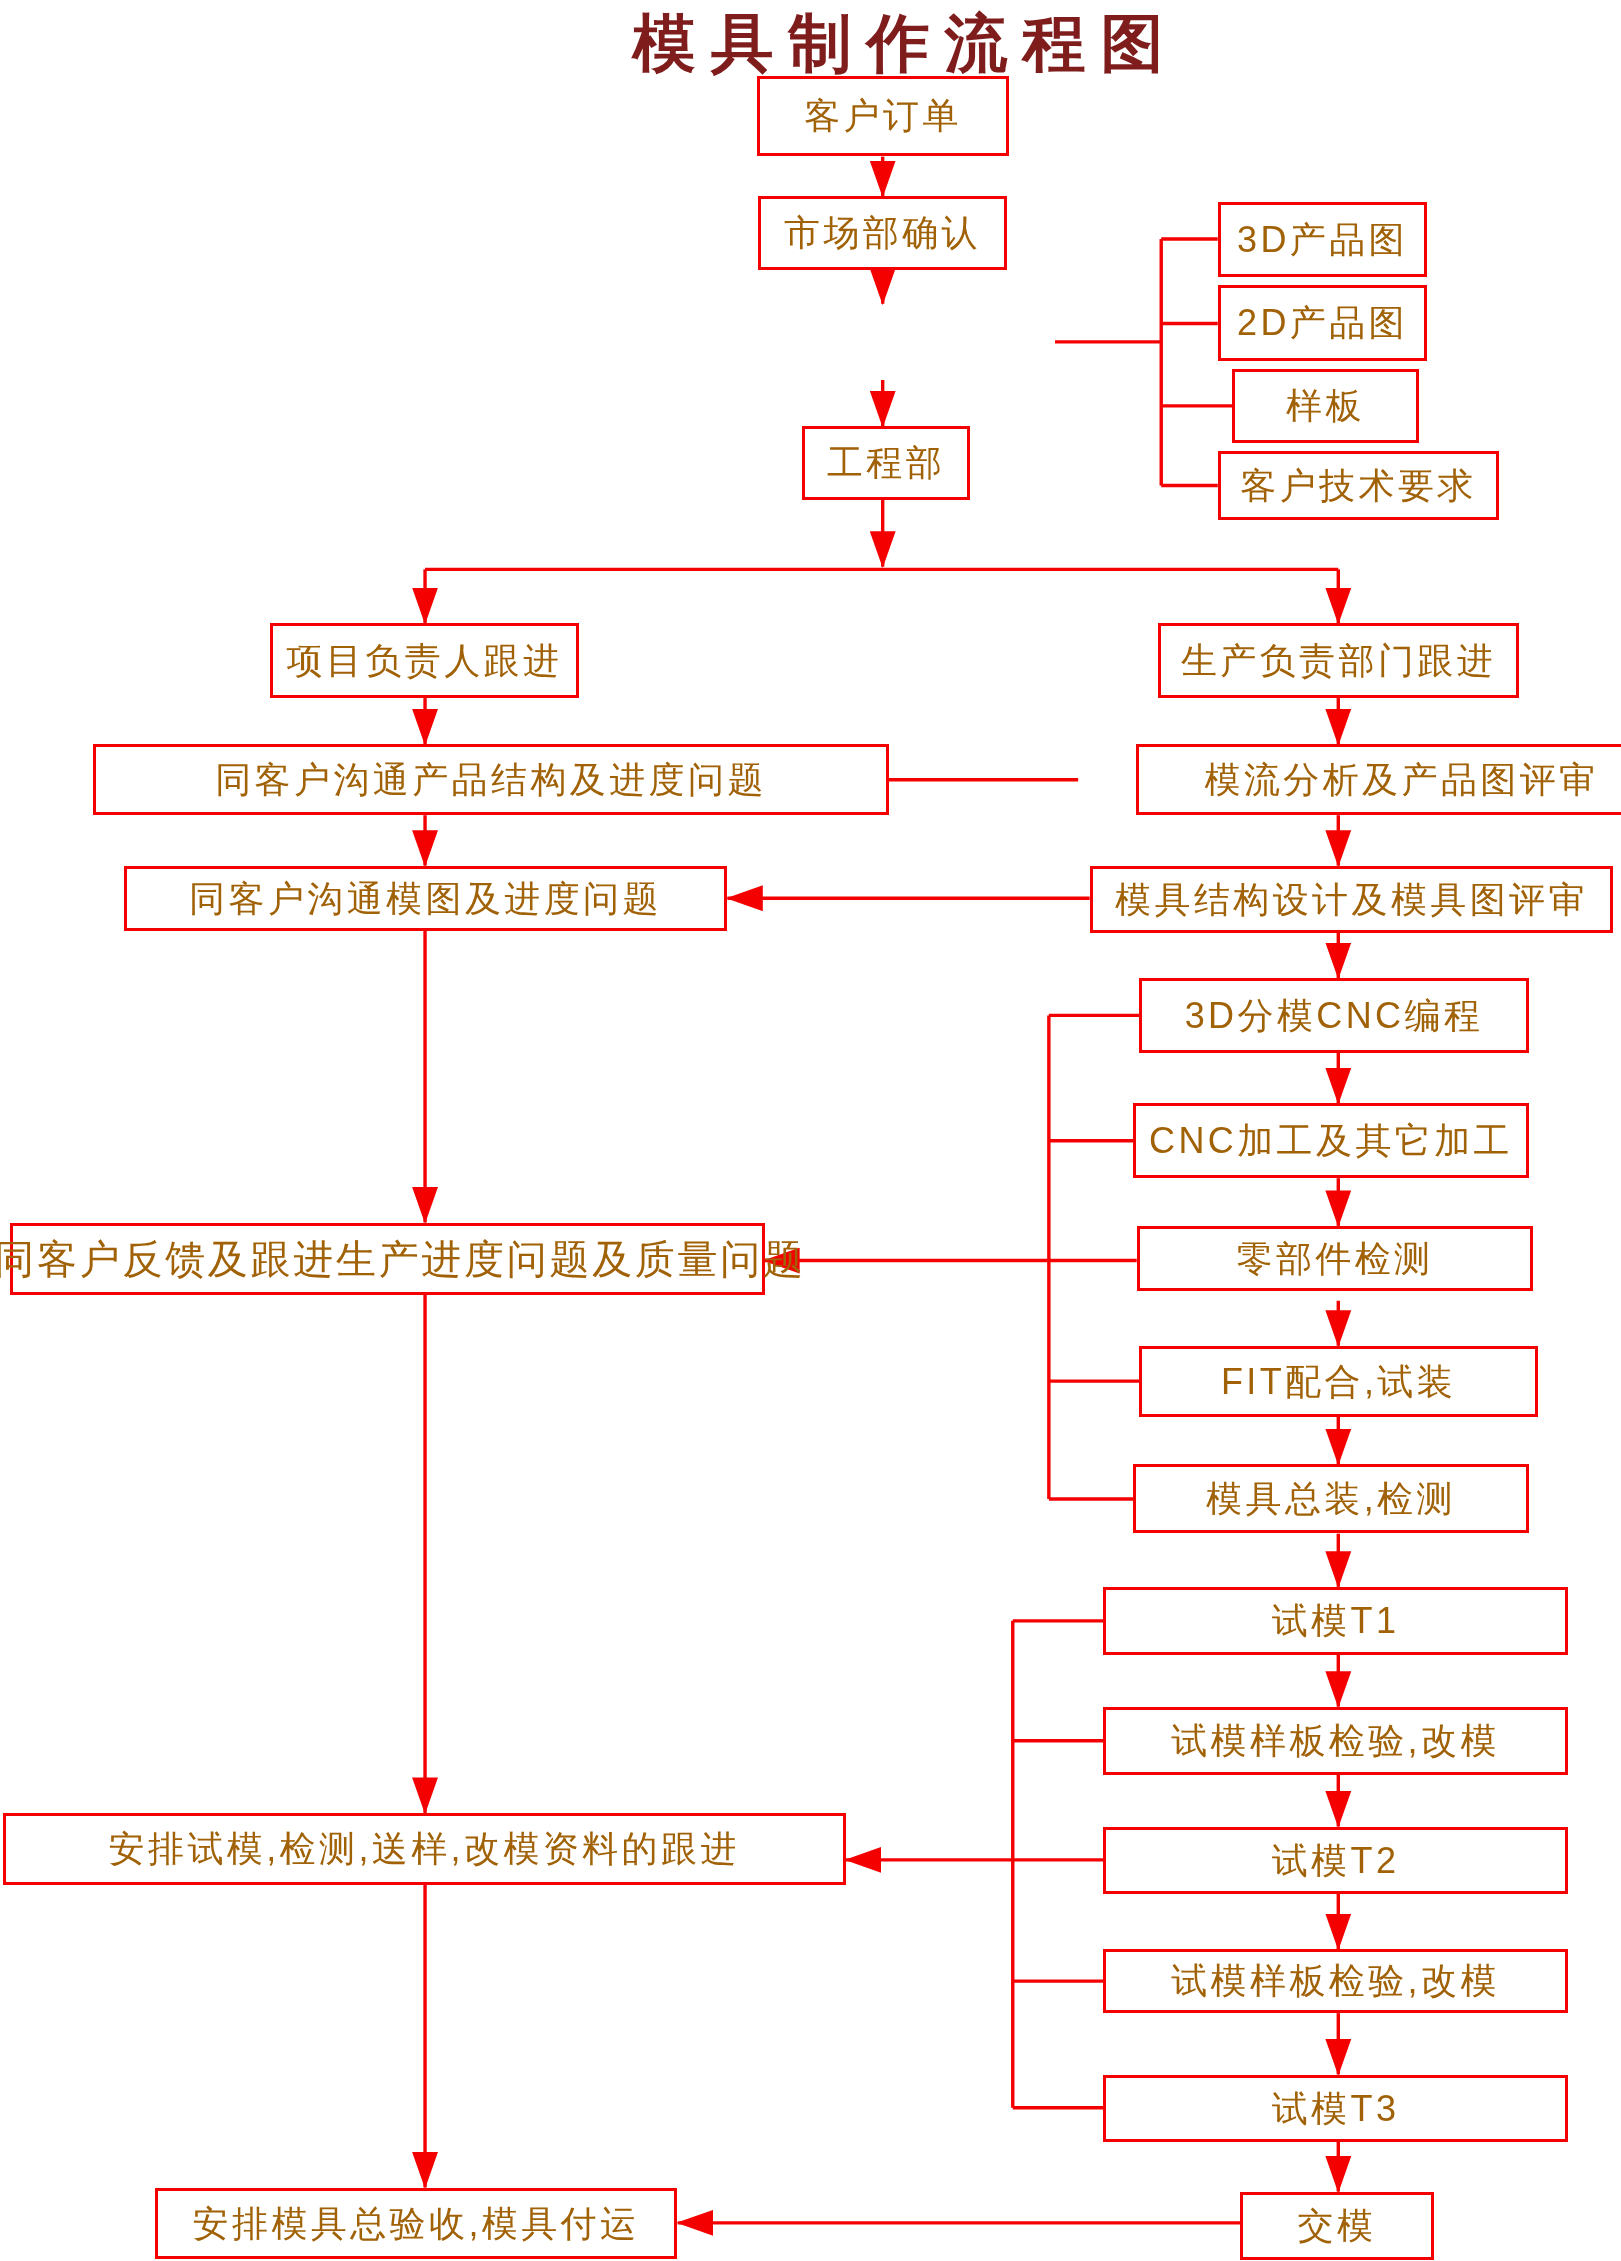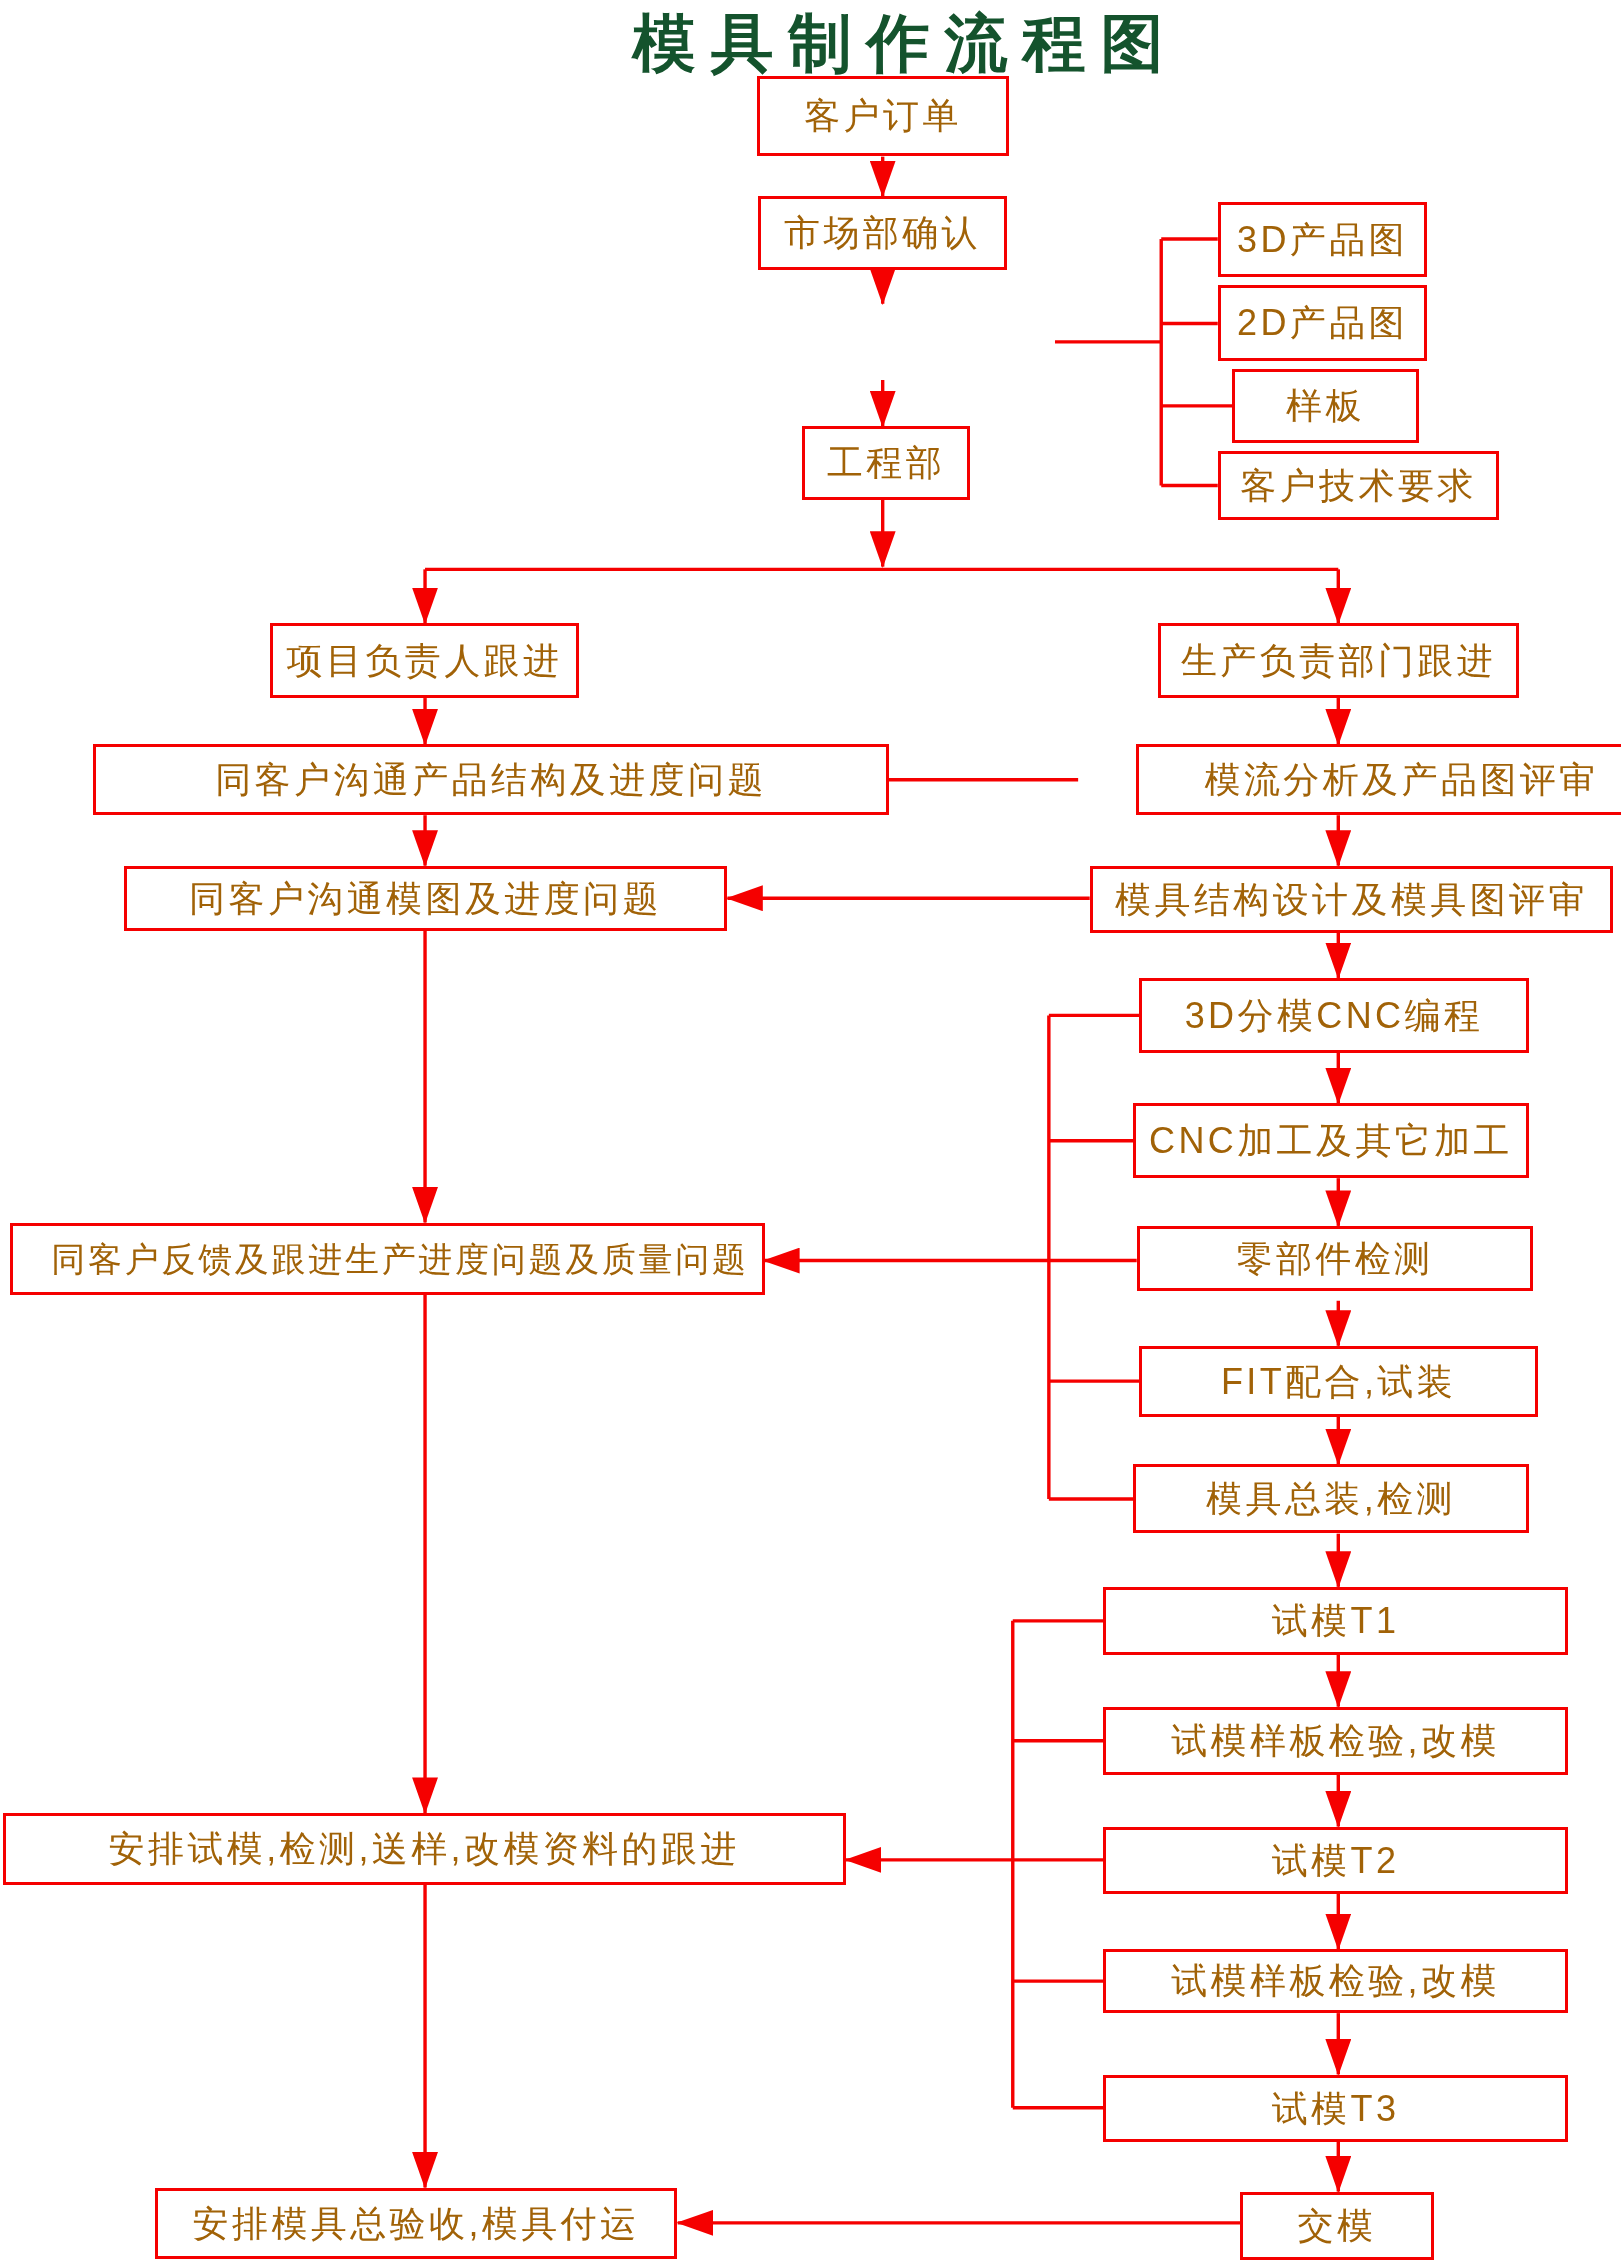--- a/index.html
+++ b/index.html
@@ -3,31 +3,31 @@
 <meta charset="utf-8">
 <style>
   html,body{margin:0;padding:0;background:#ffffff;}
   .stage{
     position:relative;width:1621px;height:2261px;background:#ffffff;
     font-family:"Liberation Sans", sans-serif;overflow:hidden;
   }
   .wires{position:absolute;left:0;top:0;z-index:1;}
   .title{
     position:absolute;left:599px;top:1.4px;width:613px;z-index:2;
-    margin:0;text-align:center;color:#14532d;
+    margin:0;text-align:center;color:#7f1d1d;
     font-size:63px;font-weight:bold;letter-spacing:15px;white-space:nowrap;
   }
   .node{
     position:absolute;z-index:2;box-sizing:border-box;
     border:3.4px solid #f50000;background:#ffffff;
     display:flex;align-items:center;justify-content:center;
     color:#a16207;font-size:36px;letter-spacing:3.4px;white-space:nowrap;
     line-height:1;
   }
-  .node.small-font{font-size:34px;letter-spacing:2.7px;padding-left:26px;}
+  .node.small-font{font-size:40px;letter-spacing:2.7px;padding-left:26px;}
 </style>
 </head>
 <body>
 
 <div class="stage">
 
   <svg class="wires" width="1621" height="2261" viewBox="0 0 2380 3320">
     <defs>
       <marker id="arrow" markerUnits="userSpaceOnUse" markerWidth="54" markerHeight="38" viewBox="0 0 54 38" refX="52" refY="19" orient="auto">
         <path d="M0,0 L54,19 L0,38 Z" fill="#f50000"></path>

